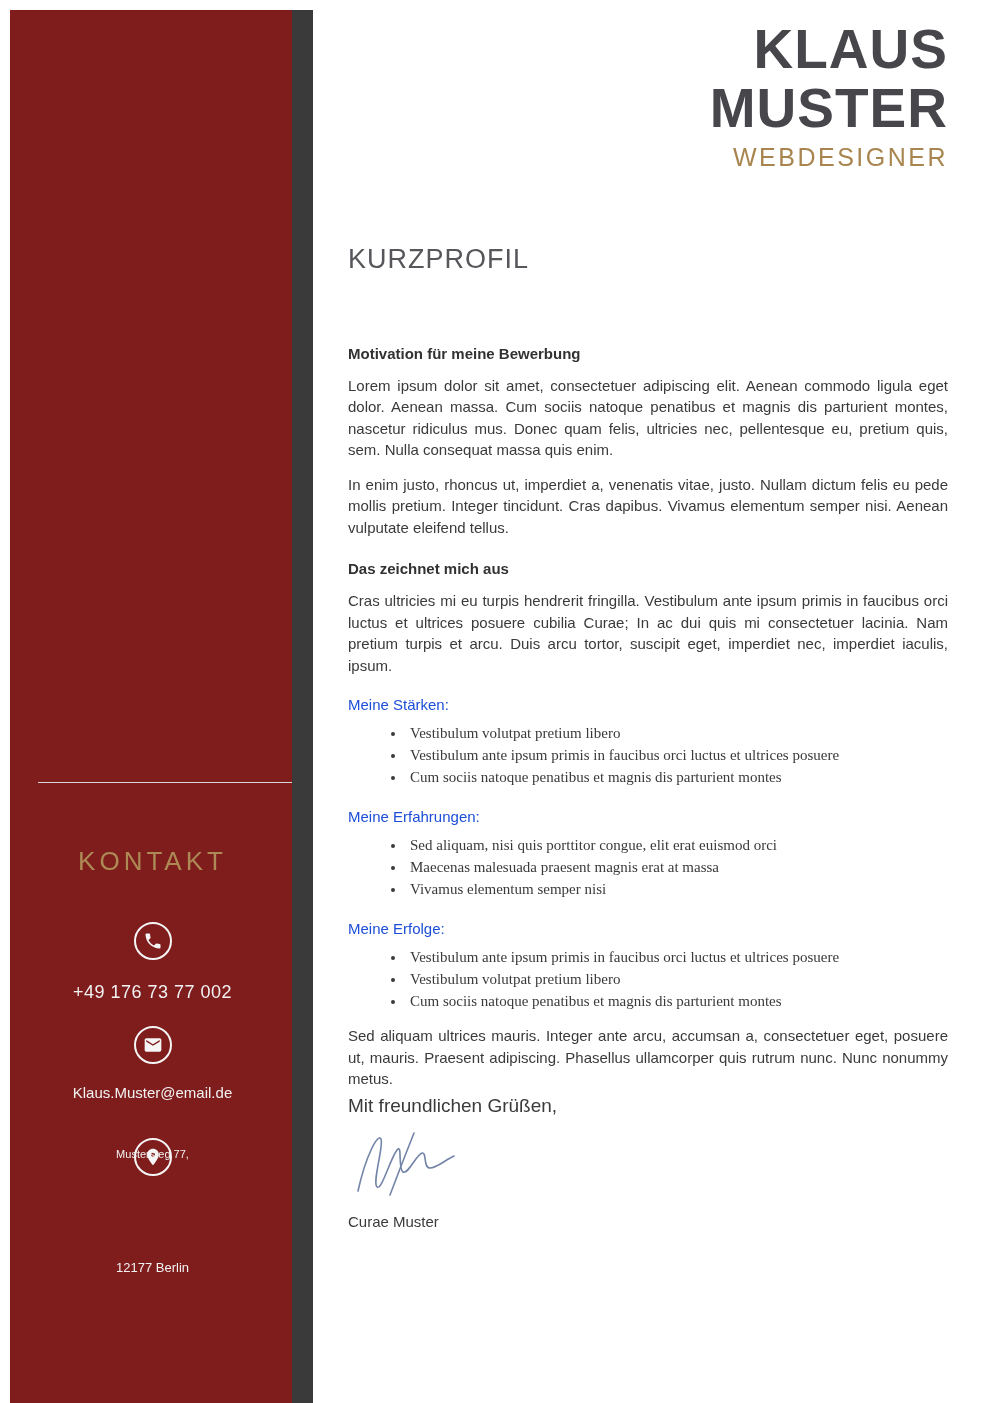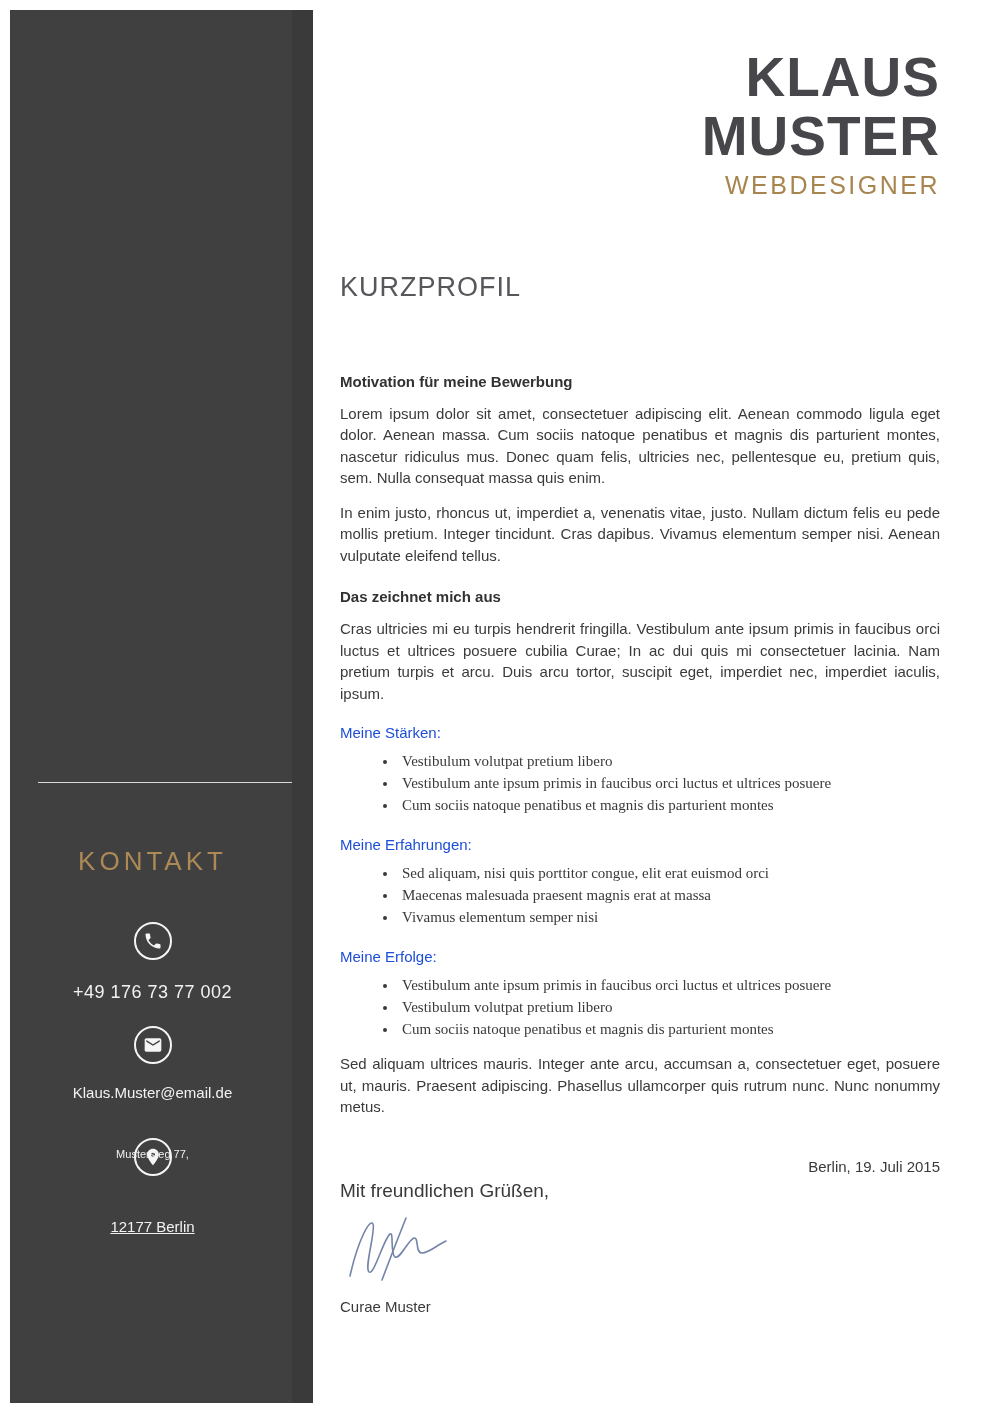--- a/index.html
+++ b/index.html
@@ -8,21 +8,21 @@
     background: #ffffff;
     font-family: "Liberation Sans", sans-serif;
     color: #3a3a3a;
     overflow: hidden;
   }
   .page { position: relative; width: 992px; height: 1403px; background: #fff; }
 
   
   .sidebar {
     position: absolute; left: 10px; top: 10px; bottom: 0;
-    width: 285px; background: #404040;
+    width: 285px; background: #7f1d1d;
   }
   .sidebar-strip {
     position: absolute; left: 292px; top: 10px; bottom: 0;
     width: 21px; background: #3a3a3a;
   }
   .sidebar-divider {
     position: absolute; top: 772px; left: 28px; right: 0;
     height: 1px; background: #d9d9d9;
   }
   .kontakt {
@@ -38,26 +38,26 @@
   .icon-circle svg { width: 20px; height: 20px; fill: #f5f5f5; }
   .circ-phone { top: 912px; }
   .circ-mail  { top: 1016px; }
   .circ-pin   { top: 1128px; }
   .side-text {
     position: absolute; left: 0; right: 0; text-align: center; color: #f2f2f2;
   }
   .phone-number { top: 972px; font-size: 18px; letter-spacing: 0.5px; }
   .email-address { top: 1074px; font-size: 15px; }
   .addr1 { top: 1138px; font-size: 11px; }
-  .addr2 { top: 1208px; font-size: 15px; text-decoration: underline; }
+  .addr2 { top: 1250px; font-size: 13px; }
 
   
   .main {
-    position: absolute; left: 340px; top: 0; width: 600px;
-    padding-top: 48px;
+    position: absolute; left: 348px; top: 0; width: 600px;
+    padding-top: 20px;
   }
   .hdr { text-align: right; }
   .hdr-name {
     font-size: 55px; font-weight: 700; color: #47474b;
     line-height: 1.07; letter-spacing: 1px;
   }
   .hdr-role {
     font-size: 25px; color: #a8854f; letter-spacing: 2.5px;
     margin-top: 5px; font-weight: 400;
   }
@@ -158,21 +158,20 @@
 
     <div class="list-label">Meine Erfolge:</div>
     <ul class="bullets">
       <li>Vestibulum ante ipsum primis in faucibus orci luctus et ultrices posuere</li>
       <li>Vestibulum volutpat pretium libero</li>
       <li>Cum sociis natoque penatibus et magnis dis parturient montes</li>
     </ul>
 
     <p class="body">Sed aliquam ultrices mauris. Integer ante arcu, accumsan a, consectetuer eget, posuere ut, mauris. Praesent adipiscing. Phasellus ullamcorper quis rutrum nunc. Nunc nonummy metus.</p>
 
-    <div class="date-line">Berlin, 19. Juli 2015</div>
     <div class="salutation">Mit freundlichen Grüßen,</div>
 
     <div class="signature">
       <svg viewBox="0 0 150 80" aria-hidden="true">
         <g fill="none" stroke="#64779f" stroke-width="1.6" stroke-linecap="round" opacity="0.9">
           <path d="M10 64 C 18 28 30 6 33 12 C 36 18 24 56 29 60 C 34 64 44 26 50 22 C 54 19 50 42 55 45 C 60 48 68 28 74 26 C 79 25 75 41 82 41 C 89 41 97 33 106 29"></path>
           <path d="M66 6 C 58 26 48 52 42 68"></path>
         </g>
       </svg>
     </div>

